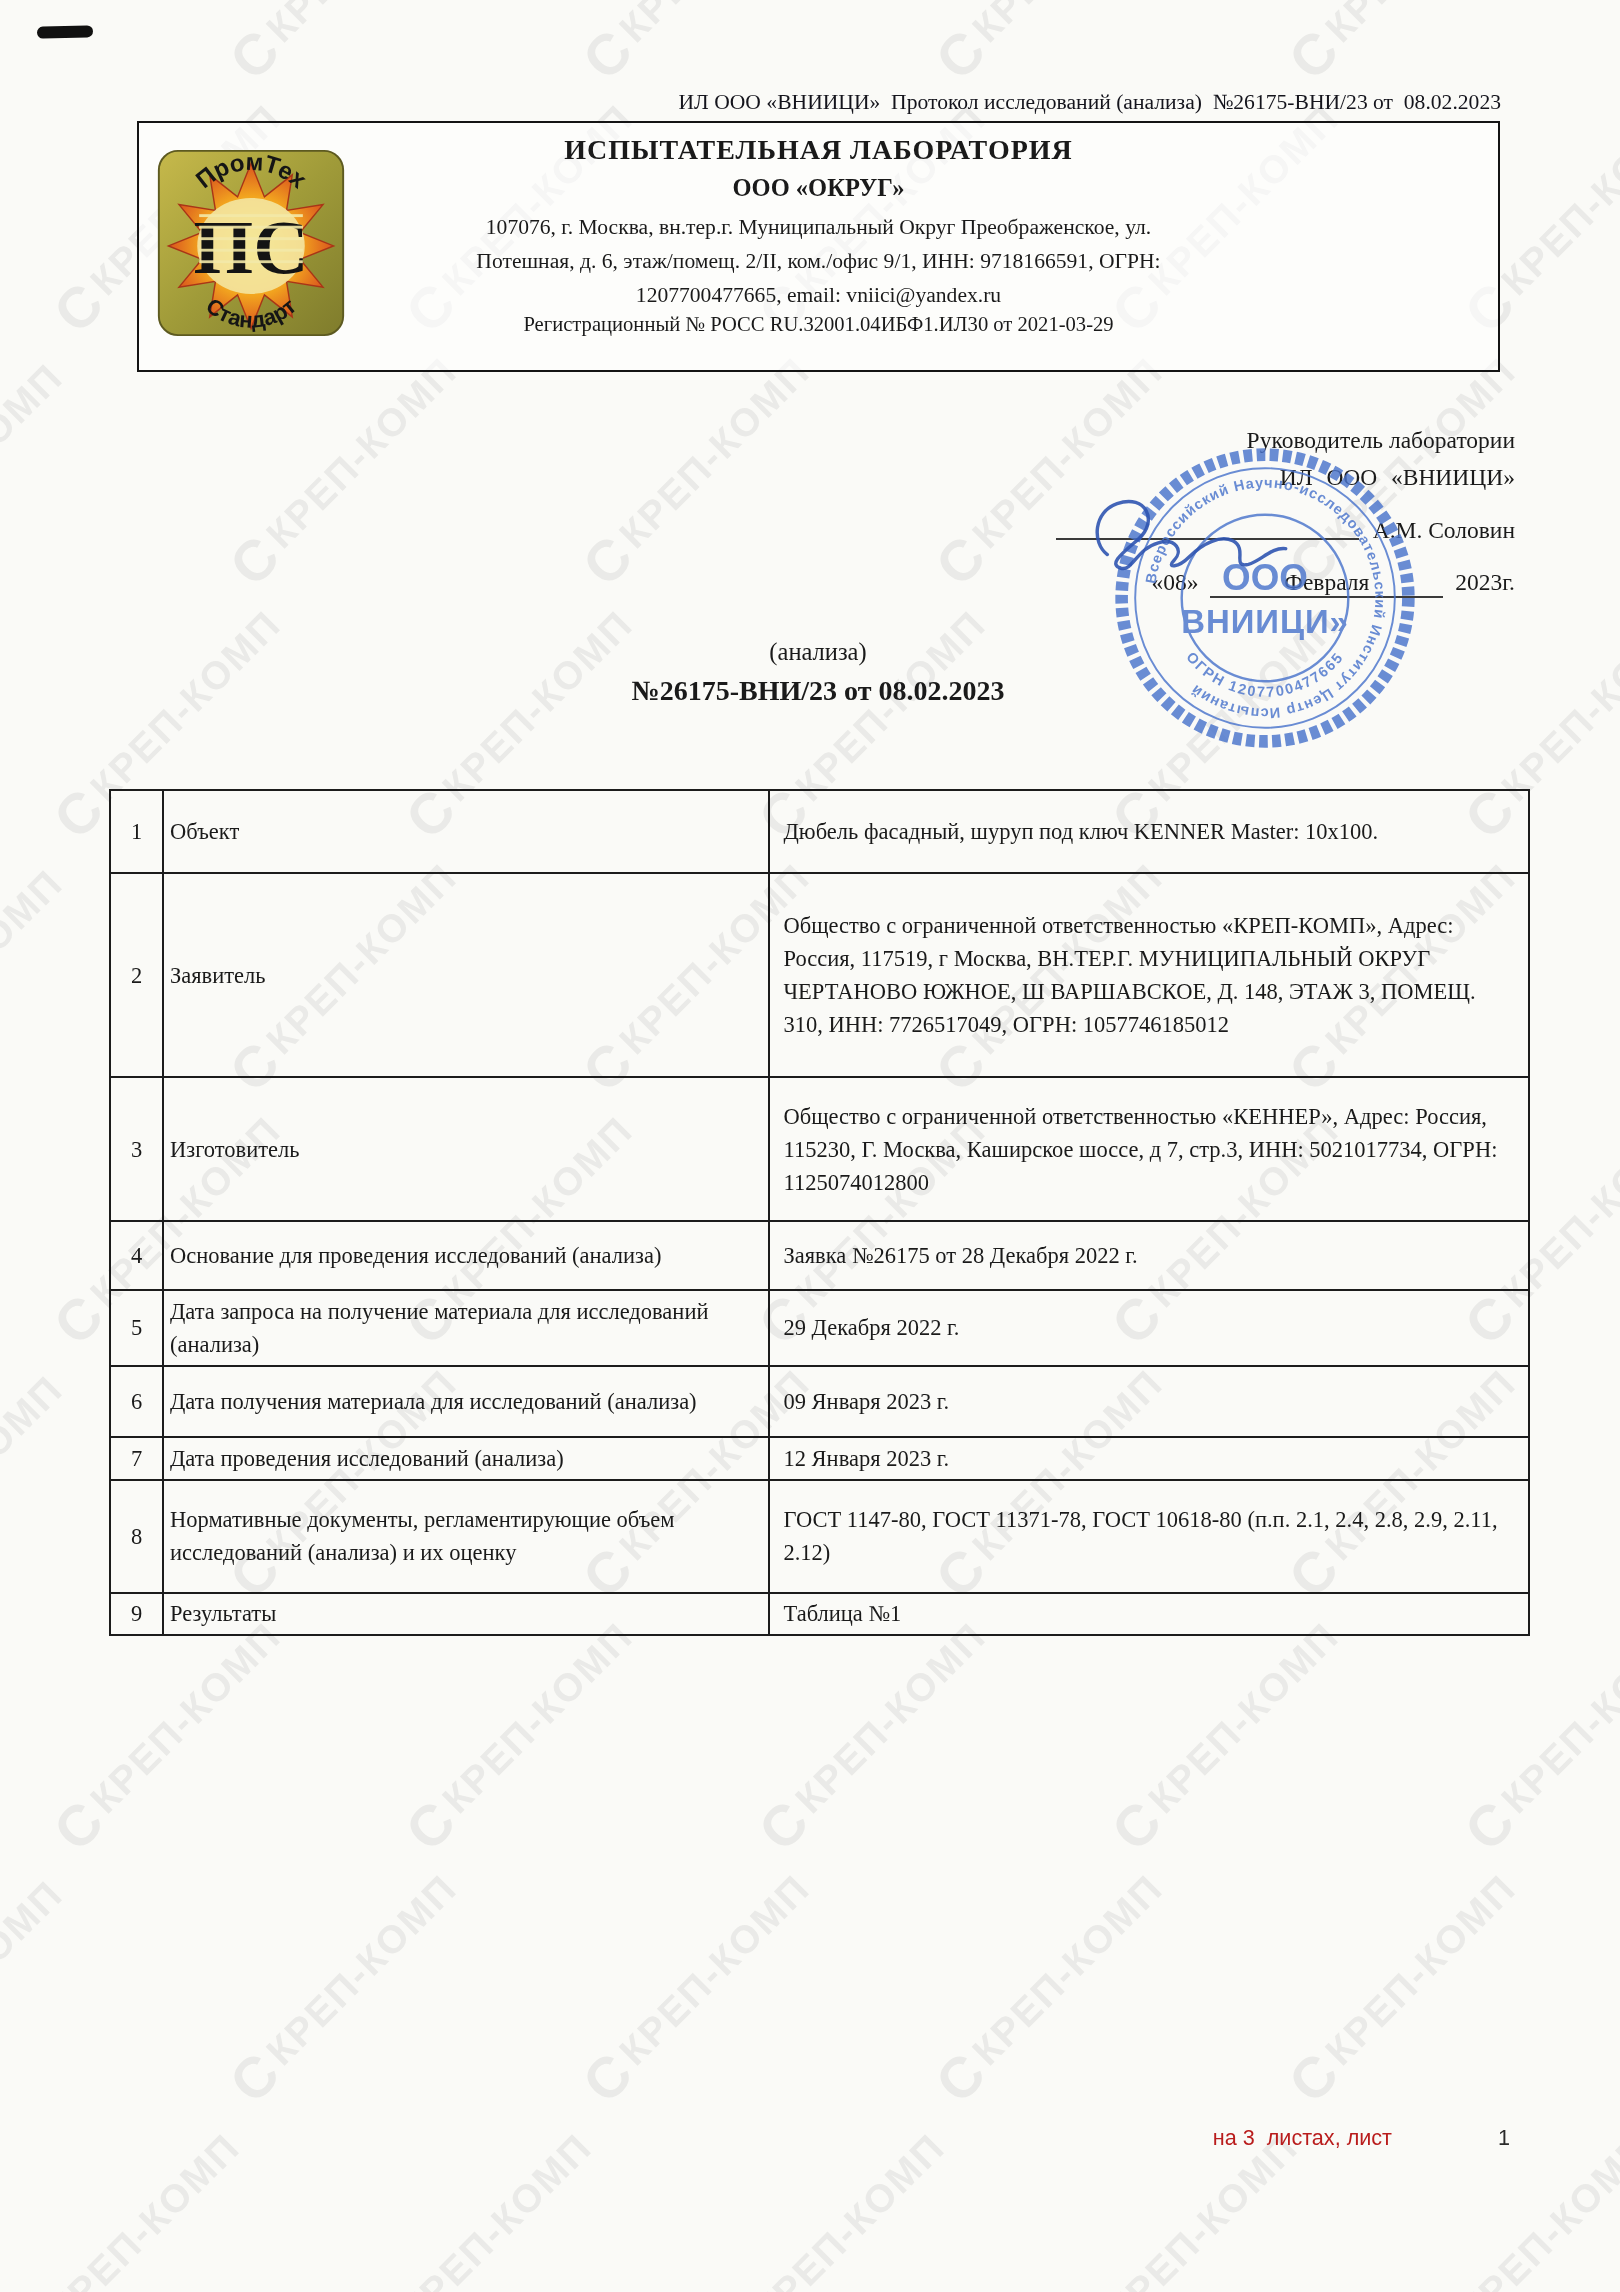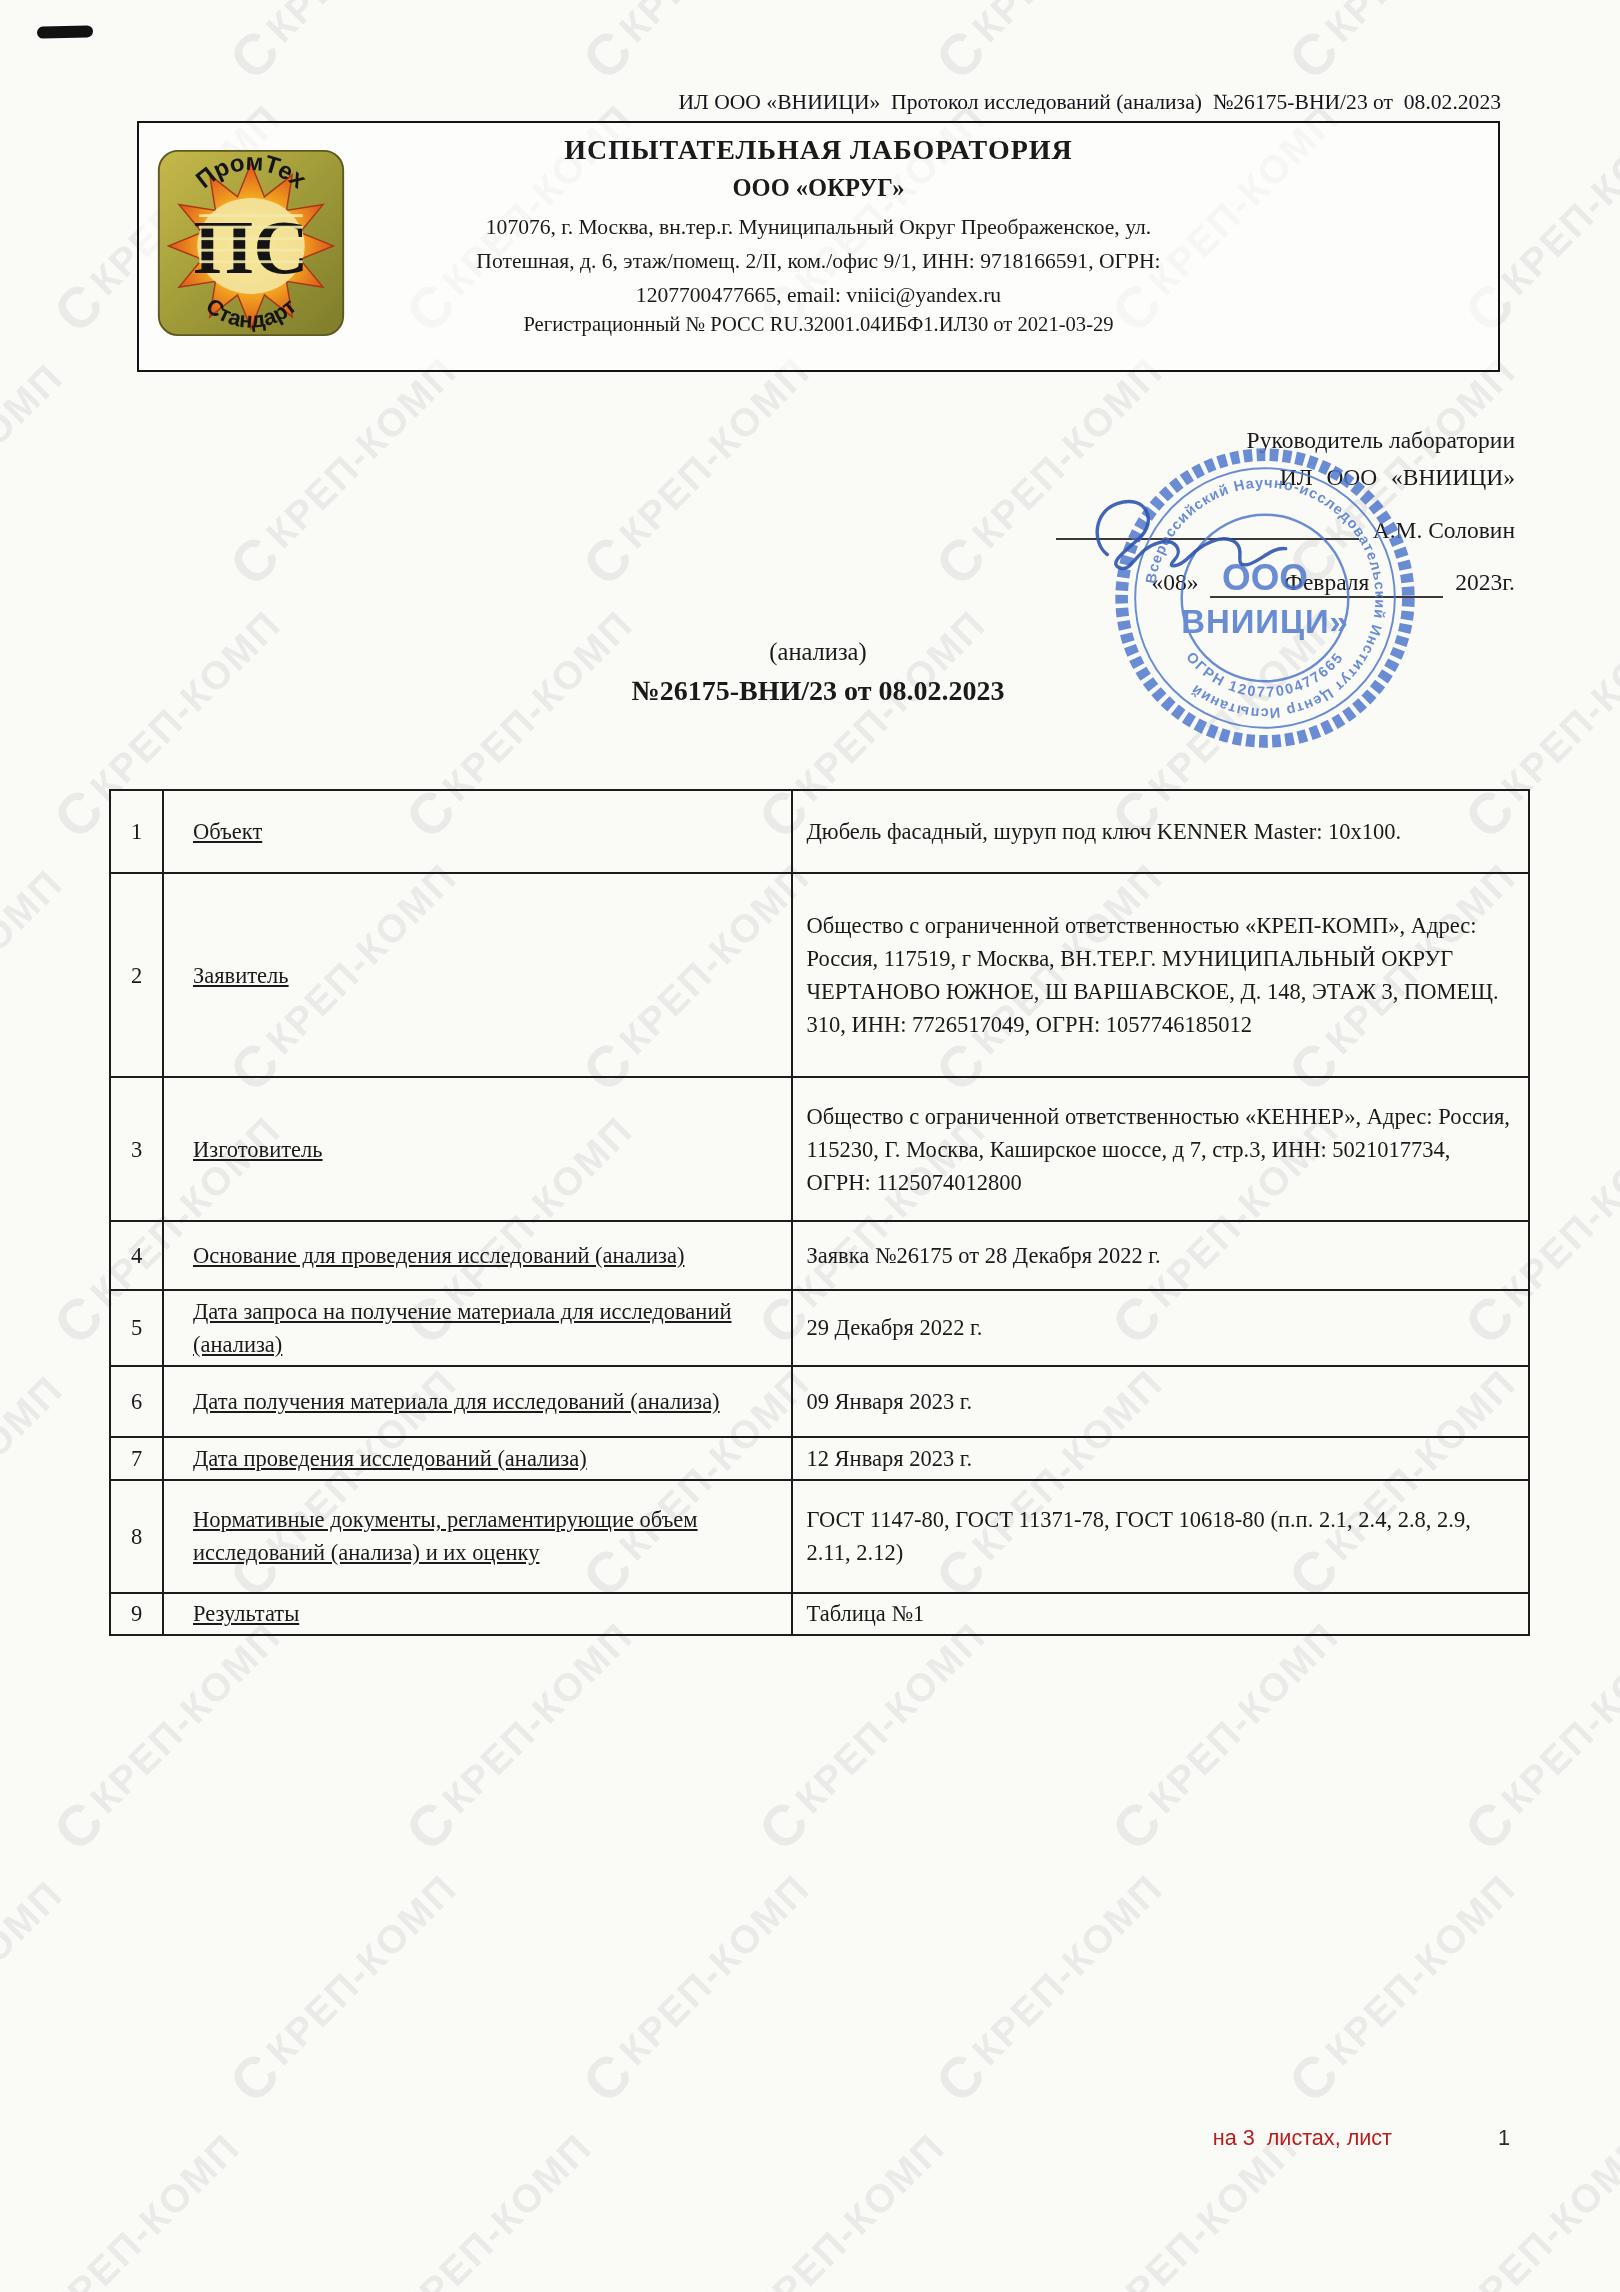--- a/index.html
+++ b/index.html
@@ -46,21 +46,21 @@
   .doc-title{position:absolute;left:137px;top:627px;width:1362px;text-align:center;z-index:2;}
   .doc-title .t1{font-size:30px;font-weight:bold;letter-spacing:0.42em;word-spacing:0.5em;}
   .doc-title .t2{font-size:24.5px;margin-top:10.8px;}
   .doc-title .t3{font-size:28px;font-weight:bold;margin-top:9px;}
 
   
   .protocol-table{position:absolute;left:109px;top:789px;width:1421px;border-collapse:collapse;
                   border:2.9px solid #1c1c1c;font-size:22.5px;}
   .protocol-table td{border:2px solid #1c1c1c;vertical-align:middle;line-height:33px;padding:3.9px 9.8px;}
   .protocol-table td.col-num{width:47px;text-align:center;padding:3.9px 2px;}
-  .protocol-table td.col-label{width:588px;padding-left:29px;text-decoration:underline;}
+  .protocol-table td.col-label{width:588px;padding-left:6px;}
   .protocol-table td.col-value{padding-left:13.7px;}
   .protocol-table tr:nth-child(1){height:83px;}
   .protocol-table tr:nth-child(2){height:204px;}
   .protocol-table tr:nth-child(3){height:144px;}
   .protocol-table tr:nth-child(4){height:69px;}
   .protocol-table tr:nth-child(5){height:74px;}
   .protocol-table tr:nth-child(6){height:71px;}
   .protocol-table tr:nth-child(7){height:42px;}
   .protocol-table tr:nth-child(8){height:113px;}
   .protocol-table tr:nth-child(9){height:42px;}

